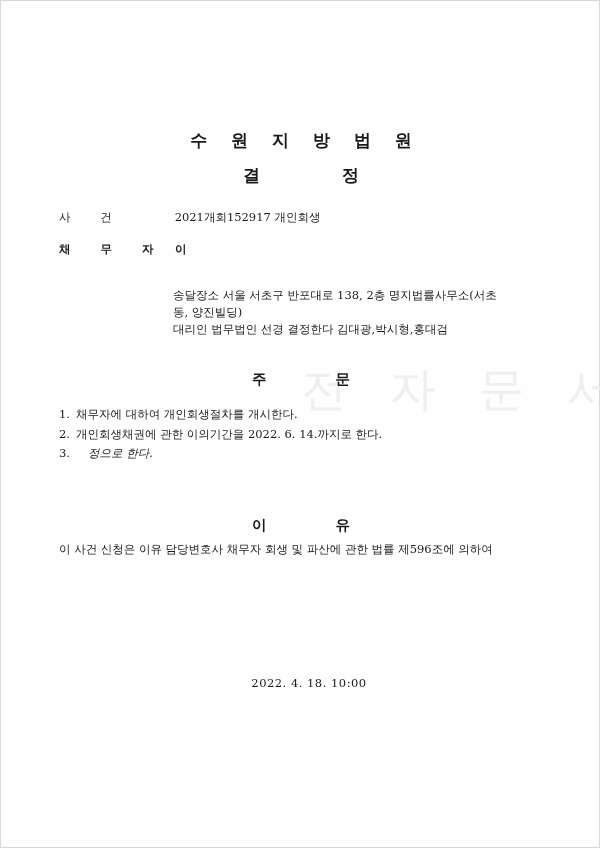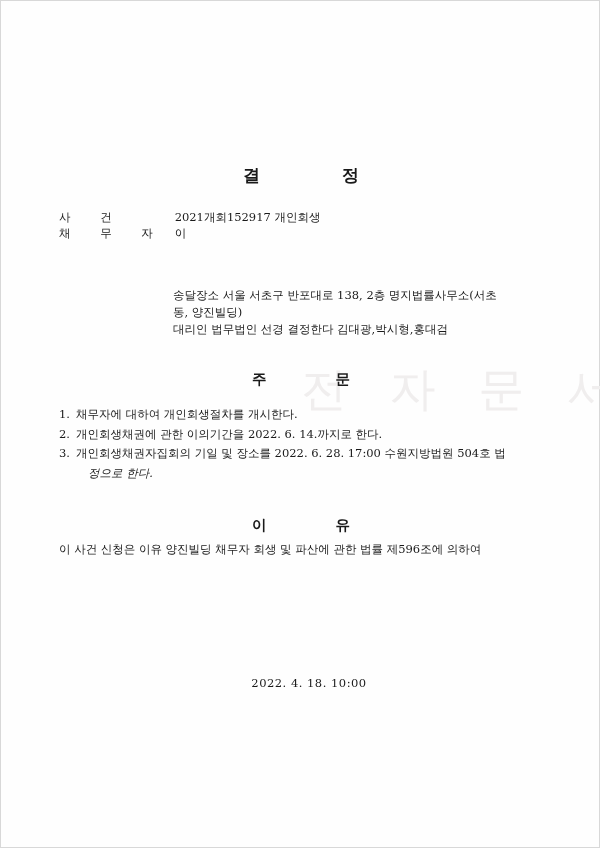--- a/index.html
+++ b/index.html
@@ -70,21 +70,21 @@
   }
 
   .field-row {
     position: absolute;
     left: 58px;
     width: 500px;
     font-size: 11.5px;
     line-height: 16px;
   }
   .field-row.r1 { top: 208px; }
-  .field-row.r2 { top: 224px; }
+  .field-row.r2 { top: 240px; font-weight: bold; }
 
   .field-label {
     display: inline-block;
     width: 112px;
     letter-spacing: 13px;
   }
   .field-value { letter-spacing: 0px; }
 
   .address-block {
     position: absolute;
@@ -152,20 +152,21 @@
 </style>
 </head>
 <body>
 
 <div class="page">
 
   <div class="watermark">전 자 문 서</div>
 
   <div class="content">
 
+    <div class="court-title">수 원 지 방 법 원</div>
     <div class="doc-type">결        정</div>
 
     <div class="field-row r1">
       <span class="field-label">사      건</span>
       <span class="field-value">2021개회152917</span>
       <span class="spacer"></span>
       <span class="field-value">개인회생</span>
     </div>
 
     <div class="field-row r2">
@@ -185,27 +186,26 @@
       <div class="li">
         <span class="num">1.</span>
         <span class="cont">채무자에 대하여 개인회생절차를 개시한다.</span>
       </div>
       <div class="li">
         <span class="num">2.</span>
         <span class="cont">개인회생채권에 관한 이의기간을 2022. 6. 14.까지로 한다.</span>
       </div>
       <div class="li">
         <span class="num">3.</span>
-        <span class="cont">개인회생채권자집회의 기일 및 장소를 2022. 6. 28. 17:00 수원지방법원 504호 법</span>
         <span class="cont2">정으로 한다.</span>
       </div>
     </div>
 
     <div class="section-heading iyu">이        유</div>
 
     <div class="reason-body">
-      <span>이 사건 신청은 이유 양진빌딩 채무자 회생 및 파산에 관한 법률 제596조에 의하여</span>
+      <span>이 사건 신청은 이유 담당변호사 채무자 회생 및 파산에 관한 법률 제596조에 의하여</span>
     </div>
 
     <div class="date-line">2022.  4.  18.  10:00</div>
 
   </div>
 </div>
 
 </body></html>

